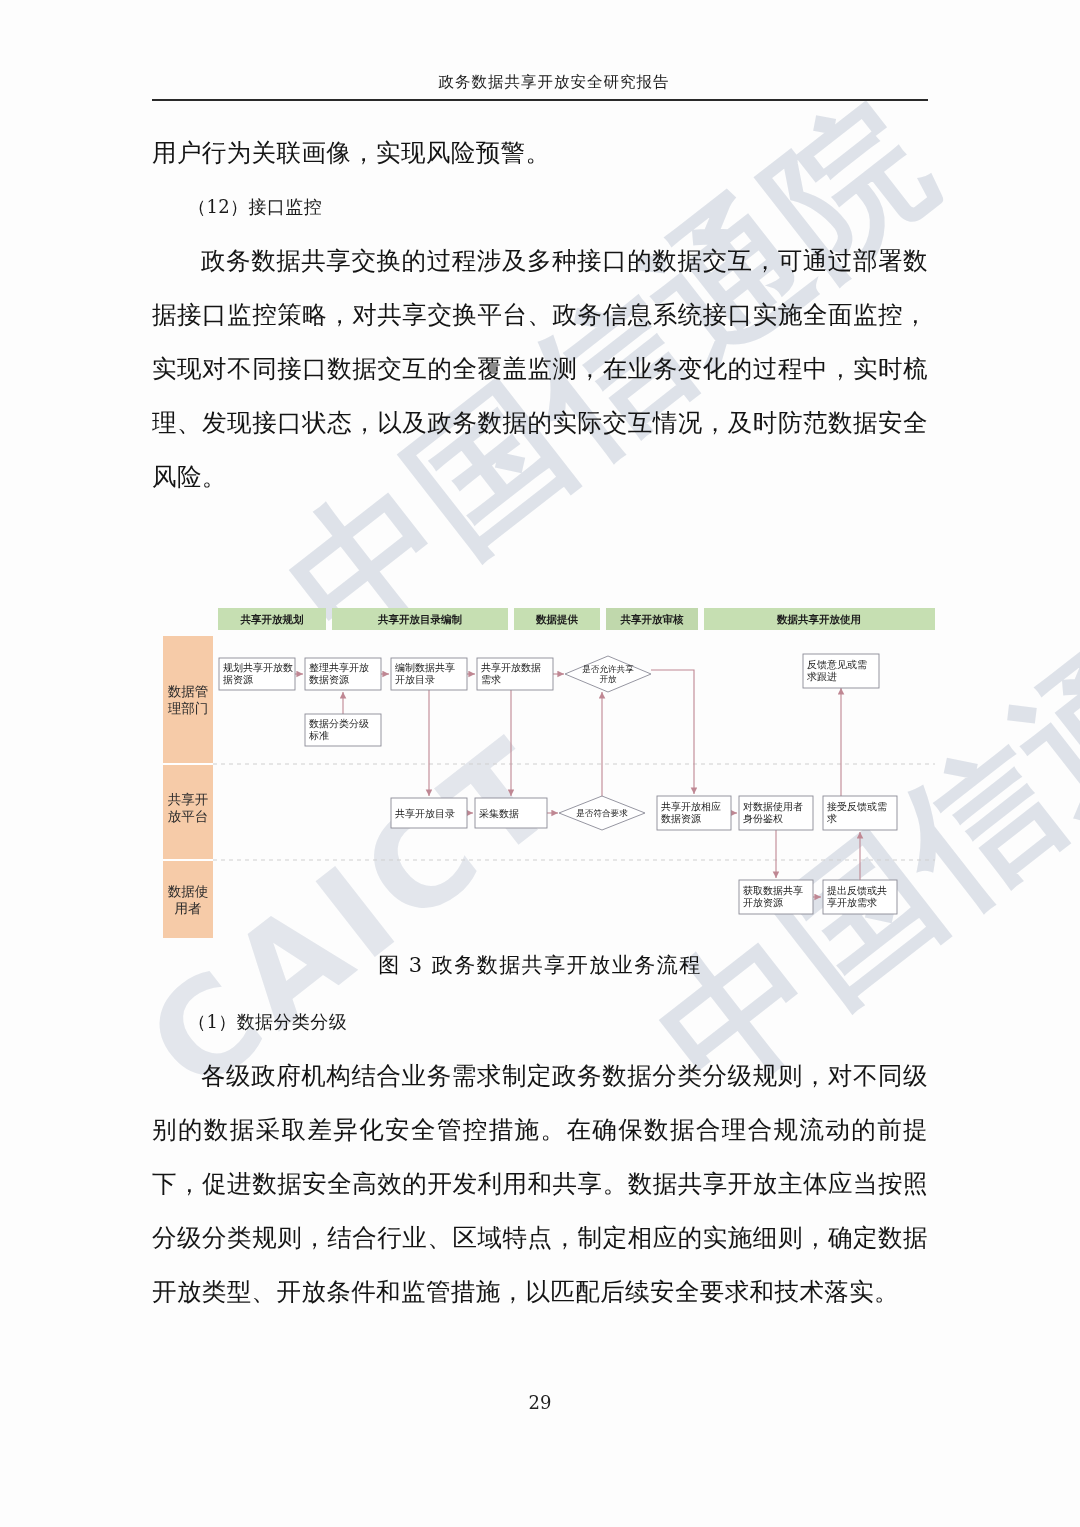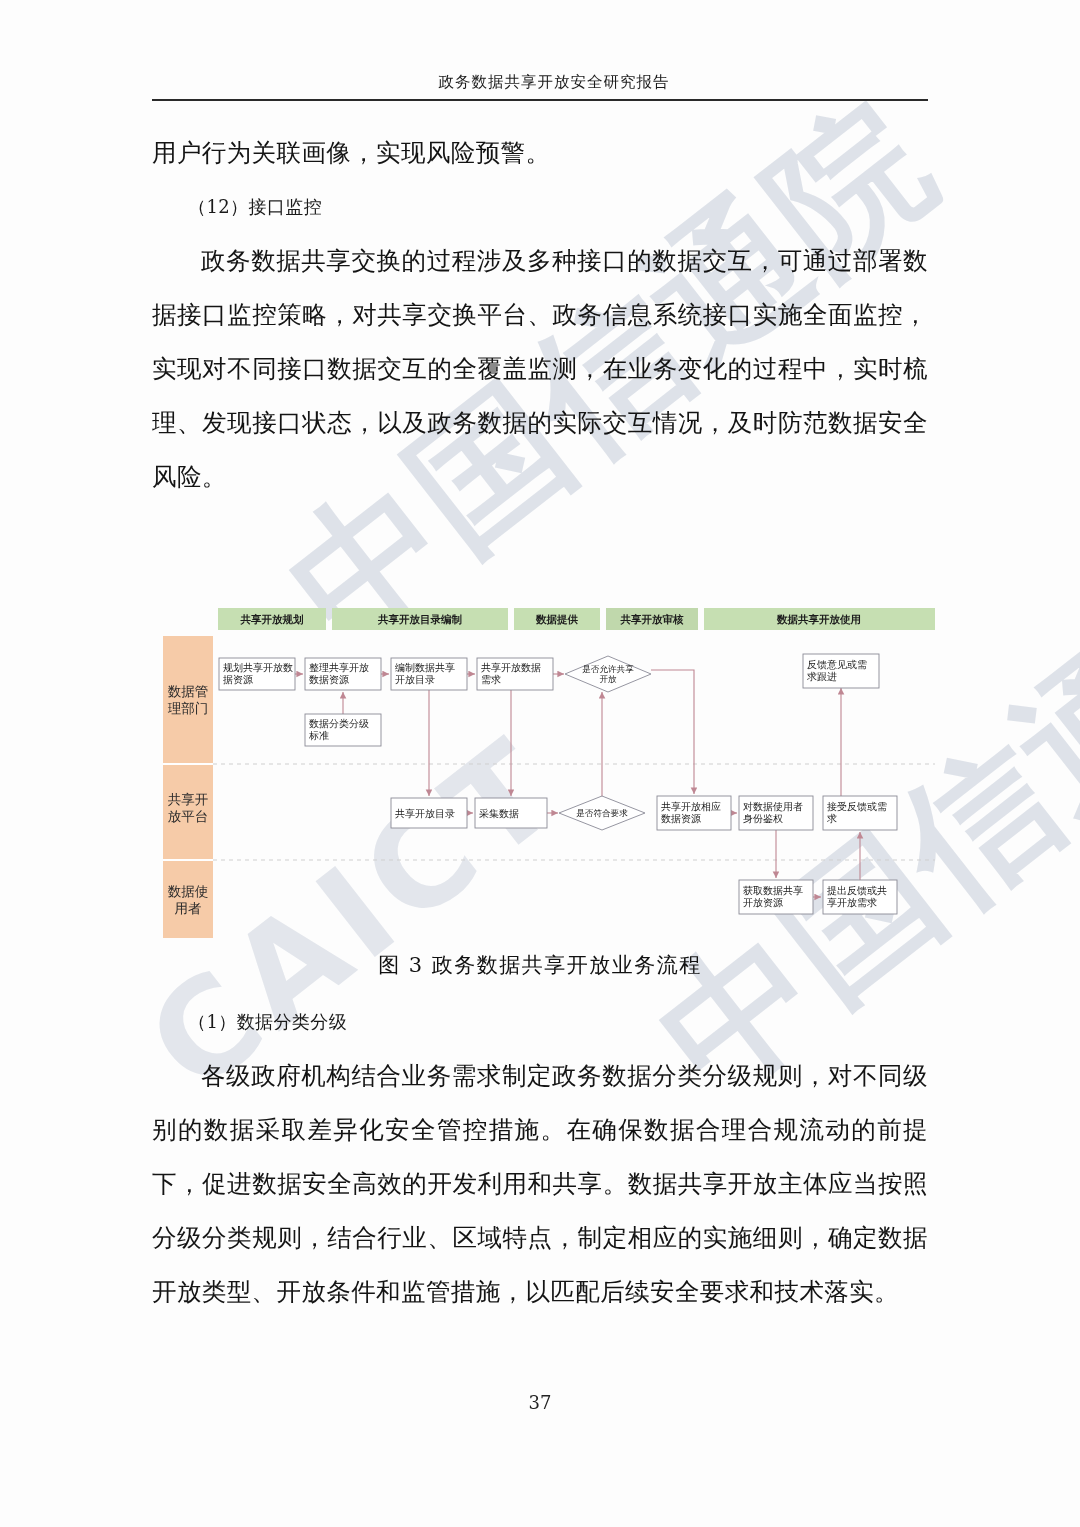--- a/index.html
+++ b/index.html
@@ -364,14 +364,14 @@
     </svg>
   </div>
 
   <div class="fig-caption">图 3  政务数据共享开放业务流程</div>
 
   <div class="content" style="top: 995px;">
     <p class="sec-head">（1）数据分类分级</p>
     <p class="para indent">各级政府机构结合业务需求制定政务数据分类分级规则，对不同级别的数据采取差异化安全管控措施。在确保数据合理合规流动的前提下，促进数据安全高效的开发利用和共享。数据共享开放主体应当按照分级分类规则，结合行业、区域特点，制定相应的实施细则，确定数据开放类型、开放条件和监管措施，以匹配后续安全要求和技术落实。</p>
   </div>
 
-  <div class="page-num">37</div>
+  <div class="page-num">29</div>
 </div>
 
 </body></html>

